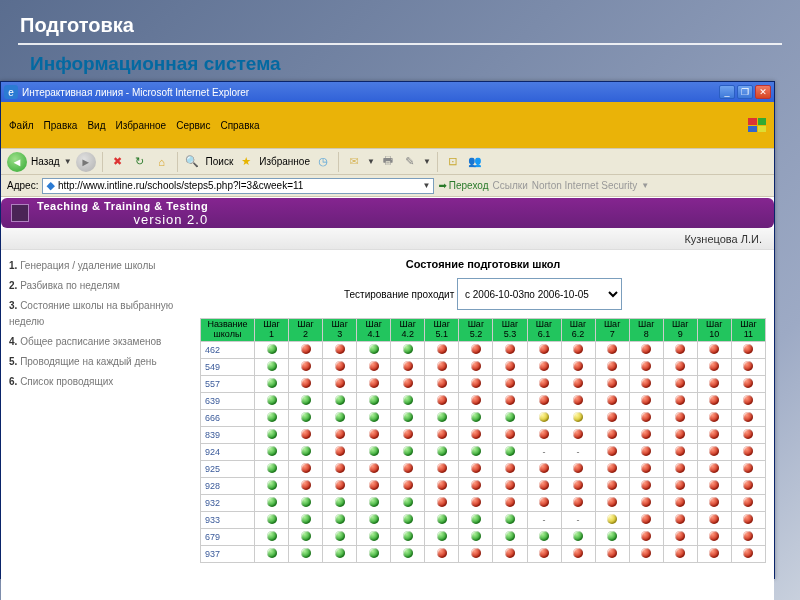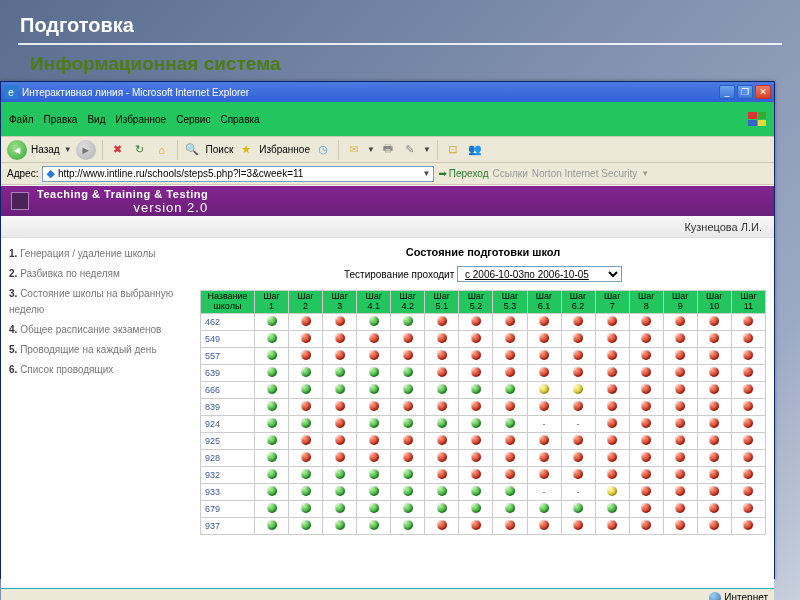--- a/index.html
+++ b/index.html
@@ -1,60 +1,60 @@
 <!DOCTYPE html>
 <html><head>
 <meta charset="utf-8">
 <style>
   * { box-sizing: border-box; margin: 0; padding: 0; }
   body { font-family: Tahoma, Arial, sans-serif; width: 800px; height: 600px; background: linear-gradient(135deg, #5a6d8f 0%, #7b8baa 40%, #9daac5 80%, #c8d0dd 100%); overflow: hidden; }
   .slide-title { color: #fff; font-size: 20px; font-weight: bold; padding: 14px 20px 6px; }
   .slide-title-underline { height: 2px; background: #fff; margin: 0 18px 8px; opacity: 0.85; }
-  .slide-sub { color: #4d7c0f; font-size: 19px; font-weight: bold; padding: 0 30px 6px; }
+  .slide-sub { color: #0369a1; font-size: 19px; font-weight: bold; padding: 0 30px 6px; }
   
   .iewin { margin: 0 22px 0 0; width: 775px; height: 498px; background: #ece9d8; border: 1px solid #0a246a; box-shadow: 0 0 4px rgba(0,0,0,.3); }
   .titlebar { height: 20px; background: linear-gradient(#4a7ae2,#3061d8); display:flex; align-items:center; padding:0 3px 0 3px; color:#fff; font-size:10px; }
   .titlebar .ie-ico { width:14px; height:14px; background:#2b7bd3; border-radius:3px; display:inline-flex; align-items:center; justify-content:center; margin-right:4px; font-size:10px; }
   .tbtns { margin-left:auto; display:flex; gap:2px; }
   .tbtn { width:16px; height:14px; border-radius:2px; font-size:9px; display:flex; align-items:center; justify-content:center; color:#fff; }
   .tbtn.min, .tbtn.max { background:linear-gradient(#6fa3f0,#3d78d8); border:1px solid #2a5ec2;}
   .tbtn.close { background:linear-gradient(#f07a63,#d64523); border:1px solid #b33;}
-  .menubar { display:flex; gap:10px; padding:10px 8px; font-size:10px; background:#22c55e; border-bottom:1px solid #cfc8b2; align-items:center;justify-content:space-between;}
+  .menubar { display:flex; gap:10px; padding:16px 8px; font-size:10px; background:#eab308; border-bottom:1px solid #cfc8b2; align-items:center;justify-content:space-between;}
   .menubar .winlogo { margin-left:auto; width:18px; height:14px; display:grid; grid-template-columns:1fr 1fr; grid-template-rows:1fr 1fr; gap:1px; }
   .winlogo div:nth-child(1){background:#d33;} .winlogo div:nth-child(2){background:#3a3;} .winlogo div:nth-child(3){background:#36c;} .winlogo div:nth-child(4){background:#dd3;}
   .toolbar { display:flex; align-items:center; gap:4px; padding:2px 6px; background:#ece9d8; border-bottom:1px solid #cfc8b2; font-size:10px; height:26px; }
   .ticon { width:18px; height:18px; border-radius:3px; display:inline-flex; align-items:center; justify-content:center; font-size:11px;}
   .ticon.back { background:radial-gradient(circle at 40% 35%, #9de08a, #2fa72f); color:#fff; width:20px;height:20px;border-radius:50%;}
   .ticon.fwd { background:radial-gradient(circle at 40% 35%, #e0e0e0, #b0b0b0); color:#777; width:20px;height:20px;border-radius:50%;}
   .ticon.stop{color:#d33;} .ticon.refresh{color:#2a7a2a;} .ticon.home{color:#d8a428;}
   .ticon.search{color:#3a7ab8;} .ticon.fav{color:#e6b400;} .ticon.media{color:#5aa5d8;}
   .ticon.mail{color:#d8b860;} .ticon.print{color:#888;} .ticon.edit{color:#888;} .ticon.enc{color:#c8a830;} .ticon.net{color:#b84;}
   .tsep{width:1px;height:20px;background:#cfc8b2;margin:0 2px;}
   .addrbar { display:flex; align-items:center; gap:4px; padding:2px 6px; background:#ece9d8; border-bottom:1px solid #cfc8b2; font-size:10px; height:22px;}
   .addrfield { flex:0 0 392px; background:#fff; border:1px solid #7b9ebd; height:16px; padding:0 3px; display:flex; align-items:center; overflow:hidden; white-space:nowrap;}
   .gobtn { color:#2a7a2a; display:flex; align-items:center; gap:2px;}
   .gray { color:#999; }
   
   .browser-content { height: 403px; overflow:auto; background:#fff; border-top:1px solid #fff; position:relative;}
-  .apphdr { height:30px; background:linear-gradient(#852590,#6a1f7a); color:#fff; display:flex; align-items:center; padding:0 10px; font-size:11px;}
+  .apphdr { height:30px; background:linear-gradient(#852590,#6a1f7a); color:#fff; display:flex; align-items:center; padding:0 10px; font-size:11px;border-radius:6px;}
   .apphdr .cube{width:18px;height:18px;background:#4a2456;margin-right:8px;border:1px solid #b080c0;}
   .apphdr .atxt .t1{font-weight:bold;letter-spacing:.5px;}
   .apphdr .atxt .t2{font-size:13px;letter-spacing:1px;text-align:right;}
   .userband { height:22px; background:linear-gradient(#f8f8f8,#e8e8e8); border-bottom:1px solid #ddd; display:flex; align-items:center; padding:0 12px;}
   .userband span{margin-left:auto;font-size:11px;color:#333;}
   .page { display:flex; padding:8px; gap:6px;}
   .nav { width:185px; font-size:10px; line-height:1.6; }
   .nav ol{list-style:none;}
   .nav li{margin-bottom:4px;}
   .nav .num{font-weight:bold;color:#333;}
   .nav .lnk{color:#777;}
   .main { flex:1; font-size:10px;}
   .main h3{text-align:center;font-size:11px;font-weight:bold;margin-bottom:8px;}
   .filter{text-align:center;margin-bottom:8px;font-size:10px;}
-  .filter select{font-size:10px;border:1px solid #7b9ebd;background:#fff;padding:0 16px 0 3px;height:16px;text-decoration:underline;}
+  .filter select{font-size:10px;border:1px solid #7b9ebd;background:#fff;padding:0 16px 0 3px;height:32px;}
   table.grid{border-collapse:collapse;width:100%;font-size:9px;}
   table.grid th, table.grid td{border:1px solid #ccc;padding:1px 2px;text-align:center;height:17px;}
   table.grid th{background:#22c55e;font-weight:normal;line-height:1.1;}
   table.grid td.sch{text-align:left;padding-left:4px;color:#3a5a9a;}
   .dot{width:10px;height:10px;border-radius:50%;display:inline-block;box-shadow:inset -1px -1px 2px rgba(0,0,0,.35), inset 1px 1px 1px rgba(255,255,255,.7);}
   .dot.r{background:radial-gradient(circle at 35% 30%, #ff9a80, #cc2a15 70%);}
   .dot.g{background:radial-gradient(circle at 35% 30%, #aef09a, #2aa72a 70%);}
   .dot.y{background:radial-gradient(circle at 35% 30%, #fff6a0, #d8c320 70%);}
   .dash{color:#666;}
   .statusbar{height:18px;background:#ece9d8;border-top:1px solid #14b8a6;display:flex;align-items:center;padding:0 6px;font-size:10px;}

